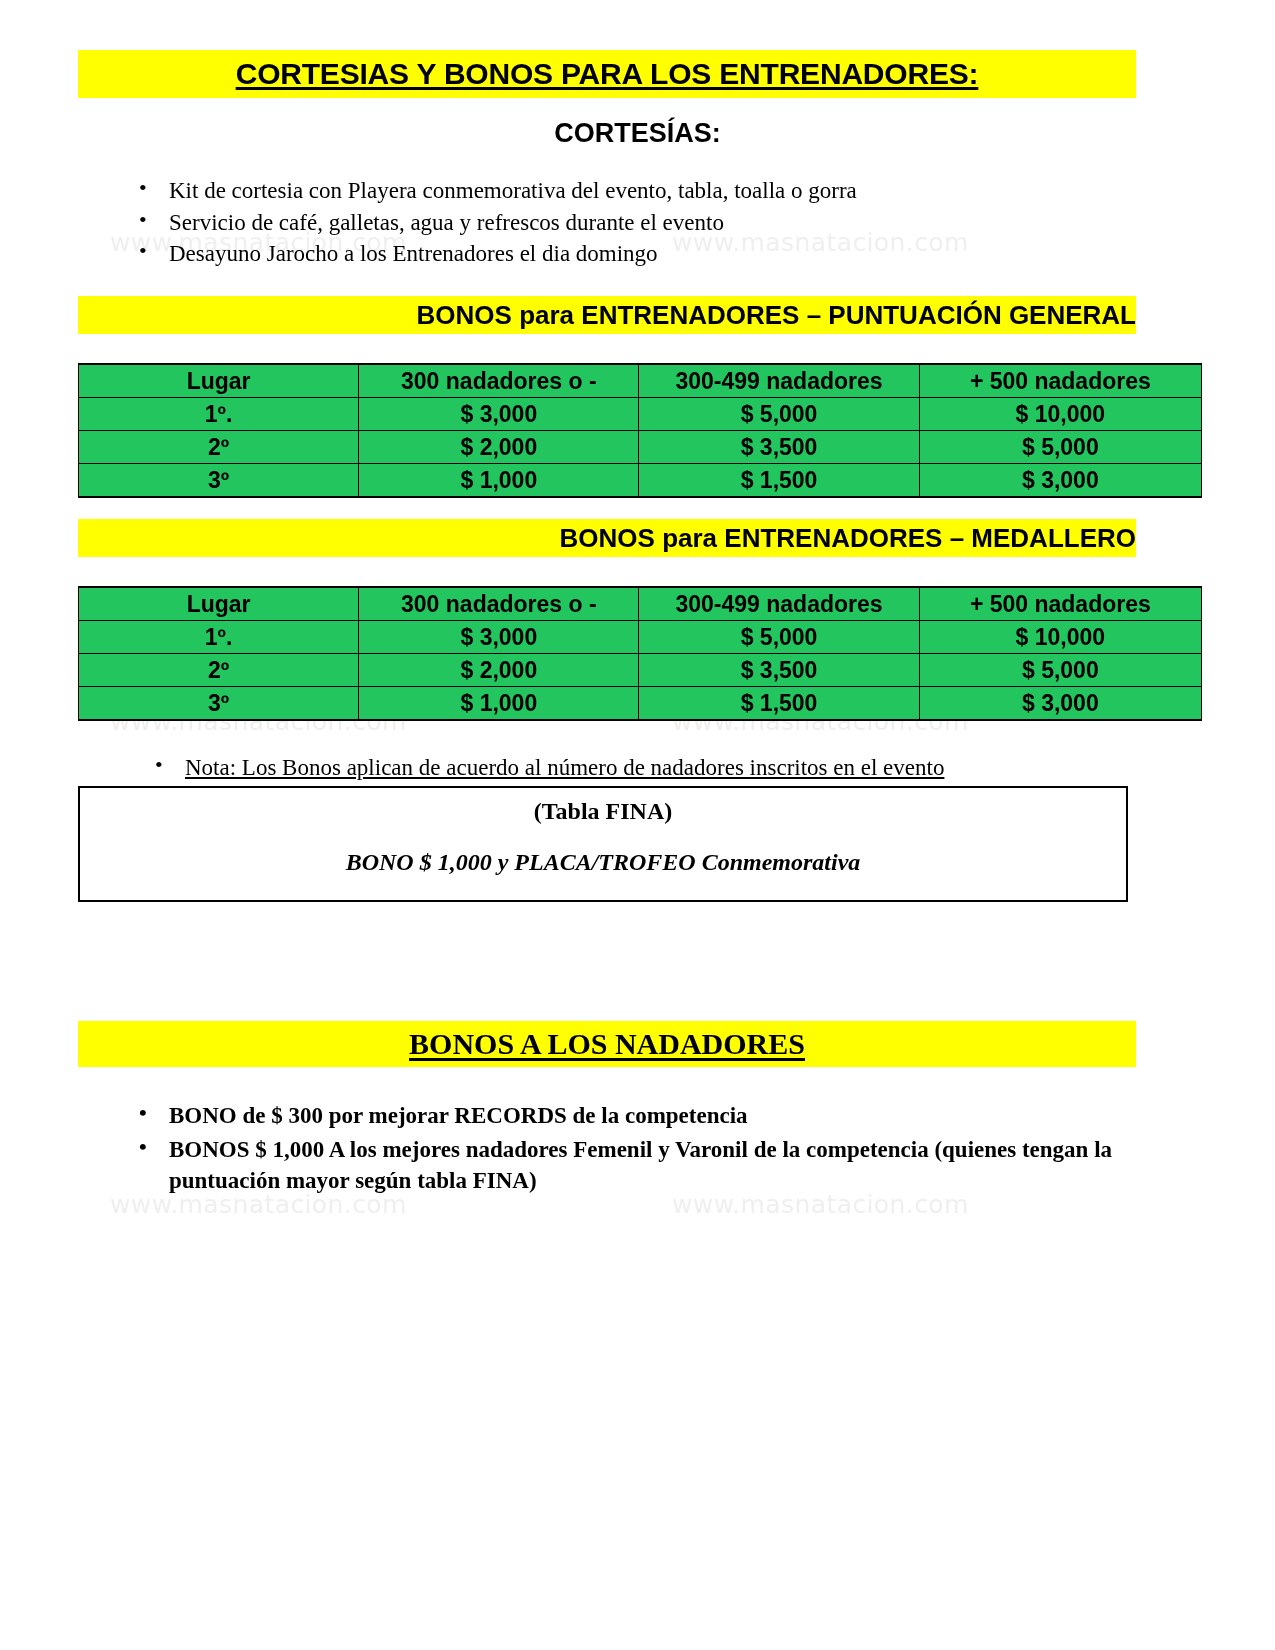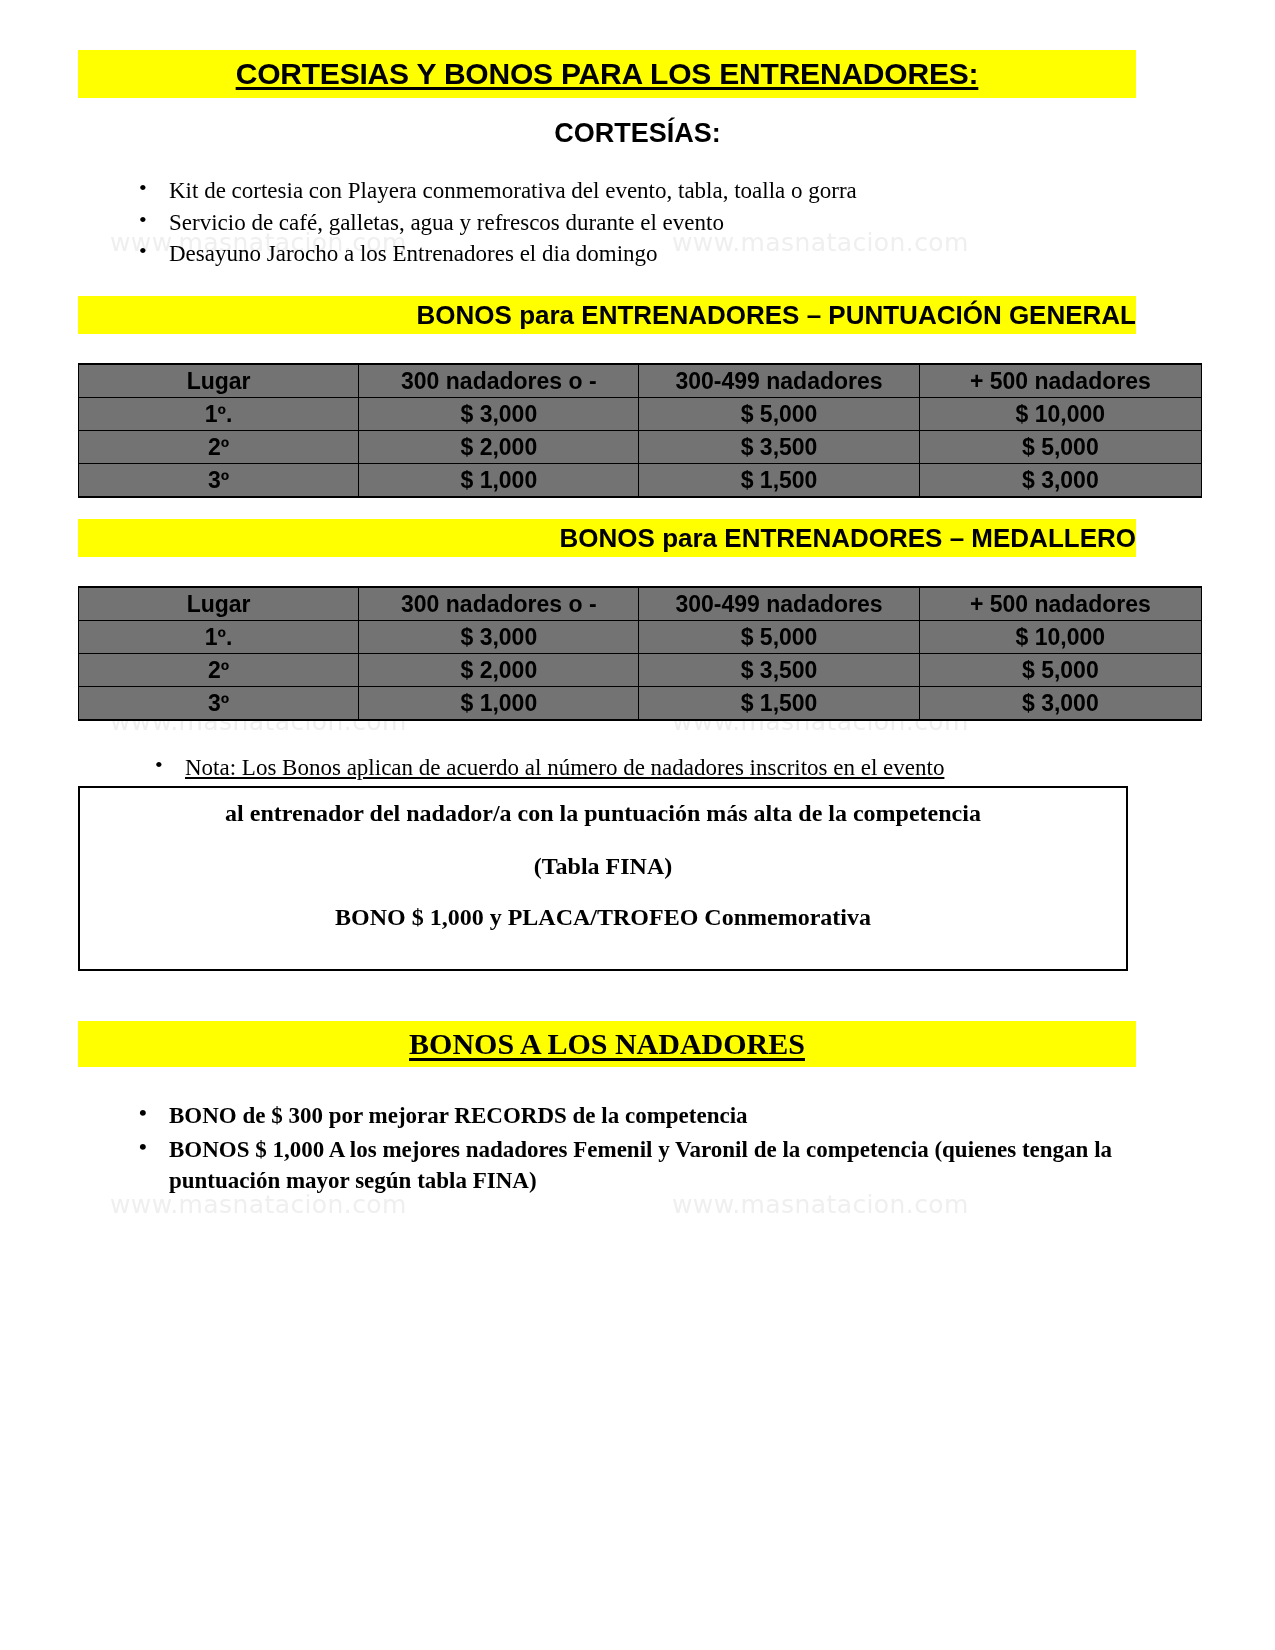--- a/index.html
+++ b/index.html
@@ -130,21 +130,21 @@
 
   
   table.bonos {
     position: absolute;
     left: 78px;
     width: 1124px;
     border-collapse: collapse;
     font-family: "Liberation Sans", sans-serif;
     font-weight: bold;
     font-size: 23px;
-    background: #737373;
+    background: #22c55e;
     padding-left: 48px;
   }
   table.bonos th, table.bonos td {
     border: 1px solid #000000;
     text-align: center;
     padding: 2px 4px;
     height: 28px;
     line-height: 1.05;
   }
   table.bonos thead th { border-top: 2px solid #000; }
@@ -185,21 +185,21 @@
   }
   .premio-line {
     text-align: center;
     font-family: "Liberation Serif", serif;
     font-weight: bold;
     font-size: 24px;
     padding: 8px 0;
   }
   .premio-line.sp1 { padding-top: 12px; padding-bottom: 16px; }
   .premio-line.sp2 { padding-top: 10px; padding-bottom: 18px; }
-  .premio-line.sp3 { padding-top: 6px; padding-bottom: 38px; }
+  .premio-line.sp3 { padding-top: 6px; padding-bottom: 24px; font-style: italic; }
 
   
   #banner-nadadores {
     position: absolute;
     left: 78px;
     top: 1021px;
     width: 1058px;
     height: 46px;
     display: flex;
     align-items: center;
@@ -329,21 +329,20 @@
           <td>$ 3,000</td>
         </tr>
       </tbody>
     </table>
 
     <ul class="bullets nota-list">
       <li>Nota: Los Bonos aplican de acuerdo al número de nadadores inscritos en el evento</li>
     </ul>
 
     <div class="premio-box">
-      <div class="premio-line sp1">al entrenador del nadador/a con la puntuación más alta de la competencia</div>
       <div class="premio-line sp2">(Tabla FINA)</div>
       <div class="premio-line sp3">BONO $ 1,000 y PLACA/TROFEO Conmemorativa</div>
     </div>
 
     <div id="banner-nadadores">
       <span class="ttl">BONOS A LOS NADADORES</span>
     </div>
 
     <ul class="bullets nadadores-list">
       <li>

